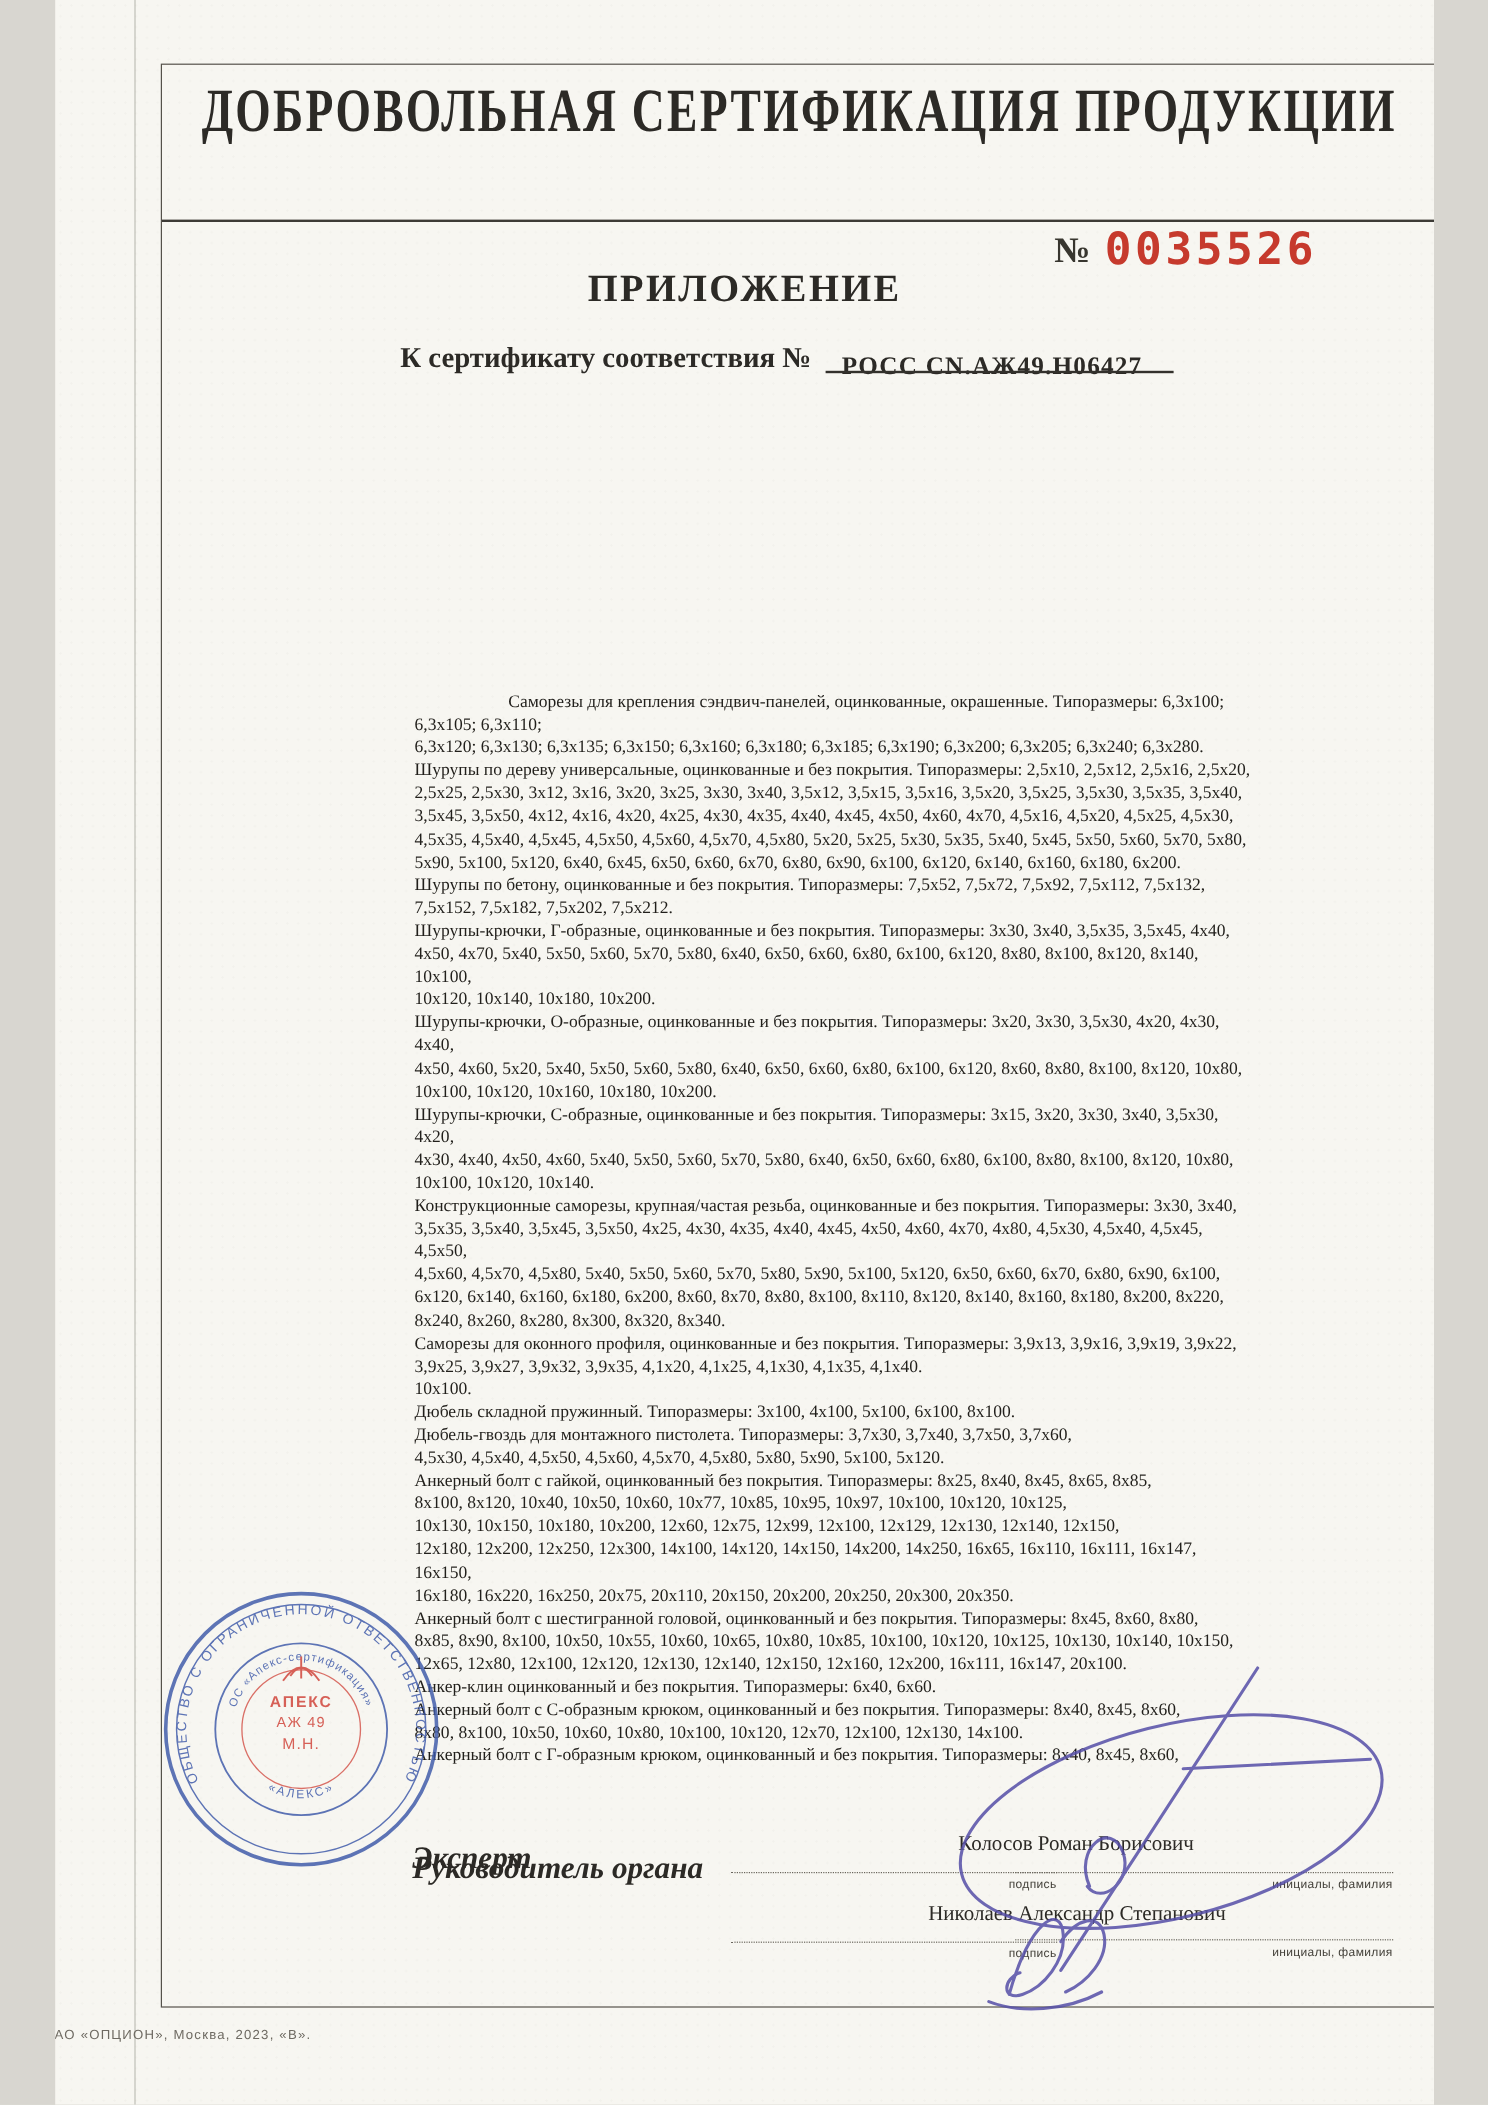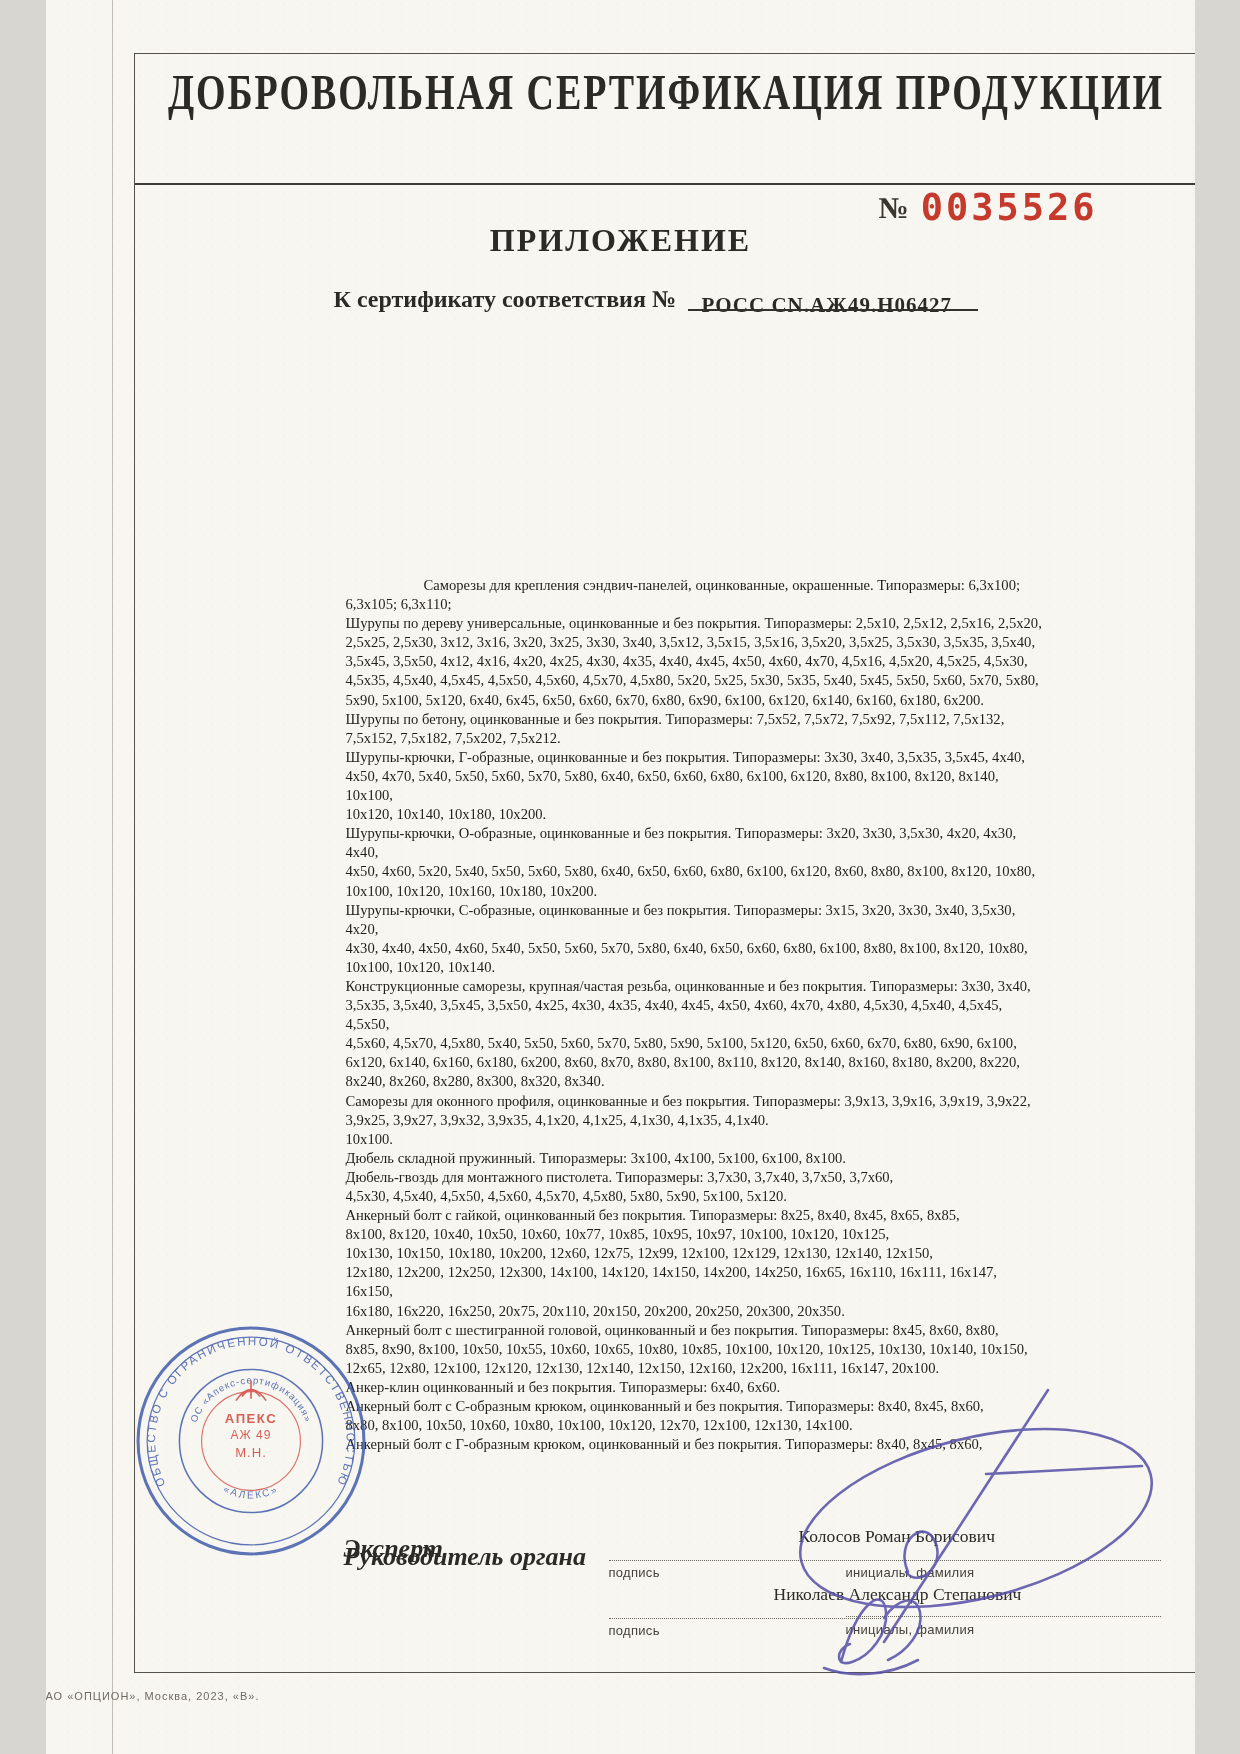--- a/index.html
+++ b/index.html
@@ -29,22 +29,22 @@
     font-weight:bold;font-size:32px;letter-spacing:2px;color:#2c2a26;}
   .cert-line{position:absolute;left:288px;top:286px;font-size:24px;font-weight:bold;color:#2c2a26;white-space:nowrap;}
   .cert-no-wrap{position:absolute;left:642px;top:293px;width:290px;height:30px;}
   .cert-no-wrap .num{position:absolute;left:14px;top:0;font-size:21px;font-weight:bold;letter-spacing:1px;color:#2c2a26;white-space:nowrap;}
   .cert-no-wrap .strike{position:absolute;left:0;top:16px;width:290px;height:2px;background:#33312c;}
   .body-text{position:absolute;left:300px;top:576px;width:712px;font-size:14.6px;line-height:19.1px;color:#211f1b;}
   .bline{white-space:nowrap;}
   .bline.indent{padding-left:78px;}
   .sig-role{position:absolute;left:298px;font-size:26px;font-weight:bold;color:#2c2a26;white-space:nowrap;font-style:italic;}
   .sig-line{position:absolute;height:22px;border-bottom:1px dotted #6a665d;}
-  .sig-caption{position:absolute;text-align:left;font-family:"Liberation Sans", sans-serif;
-    font-size:13px;color:#45423b;letter-spacing:.3px;}
+  .sig-caption{position:absolute;text-align:right;font-family:"Liberation Sans", sans-serif;
+    font-size:10px;color:#45423b;letter-spacing:.3px;}
   .sig-name{position:absolute;font-size:17.5px;color:#2c2a26;white-space:nowrap;}
   .stamp{position:absolute;left:84px;top:1320px;width:242px;height:242px;}
   .pen-overlay{position:absolute;left:0;top:0;width:1240px;height:1754px;pointer-events:none;}
   .footer{position:absolute;left:0;top:1690px;width:1240px;text-align:left;
     font-family:"Liberation Sans", sans-serif;font-size:11px;color:#6e6a62;letter-spacing:1px;}
 </style>
 </head>
 <body>
 
 <div class="page">
@@ -65,20 +65,21 @@
   <div class="cert-line">К сертификату соответствия №</div>
 
   <div class="cert-no-wrap">
     <span class="num">РОСС CN.АЖ49.Н06427</span>
     <span class="strike"></span>
   </div>
 
   <div class="body-text">
       <div class="bline indent">Саморезы для крепления сэндвич-панелей, оцинкованные, окрашенные. Типоразмеры: 6,3х100;</div>
       <div class="bline">6,3х105; 6,3х110;</div>
+      <div class="bline">6,3х120; 6,3х130; 6,3х135; 6,3х150; 6,3х160; 6,3х180; 6,3х185; 6,3х190; 6,3х200; 6,3х205; 6,3х240; 6,3х280.</div>
       <div class="bline">Шурупы по дереву универсальные, оцинкованные и без покрытия. Типоразмеры: 2,5х10, 2,5х12, 2,5х16, 2,5х20,</div>
       <div class="bline">2,5х25, 2,5х30, 3х12, 3х16, 3х20, 3х25, 3х30, 3х40, 3,5х12, 3,5х15, 3,5х16, 3,5х20, 3,5х25, 3,5х30, 3,5х35, 3,5х40,</div>
       <div class="bline">3,5х45, 3,5х50, 4х12, 4х16, 4х20, 4х25, 4х30, 4х35, 4х40, 4х45, 4х50, 4х60, 4х70, 4,5х16, 4,5х20, 4,5х25, 4,5х30,</div>
       <div class="bline">4,5х35, 4,5х40, 4,5х45, 4,5х50, 4,5х60, 4,5х70, 4,5х80, 5х20, 5х25, 5х30, 5х35, 5х40, 5х45, 5х50, 5х60, 5х70, 5х80,</div>
       <div class="bline">5х90, 5х100, 5х120, 6х40, 6х45, 6х50, 6х60, 6х70, 6х80, 6х90, 6х100, 6х120, 6х140, 6х160, 6х180, 6х200.</div>
       <div class="bline">Шурупы по бетону, оцинкованные и без покрытия. Типоразмеры: 7,5х52, 7,5х72, 7,5х92, 7,5х112, 7,5х132,</div>
       <div class="bline">7,5х152, 7,5х182, 7,5х202, 7,5х212.</div>
       <div class="bline">Шурупы-крючки, Г-образные, оцинкованные и без покрытия. Типоразмеры: 3х30, 3х40, 3,5х35, 3,5х45, 4х40,</div>
       <div class="bline">4х50, 4х70, 5х40, 5х50, 5х60, 5х70, 5х80, 6х40, 6х50, 6х60, 6х80, 6х100, 6х120, 8х80, 8х100, 8х120, 8х140,</div>
       <div class="bline">10х100,</div>

